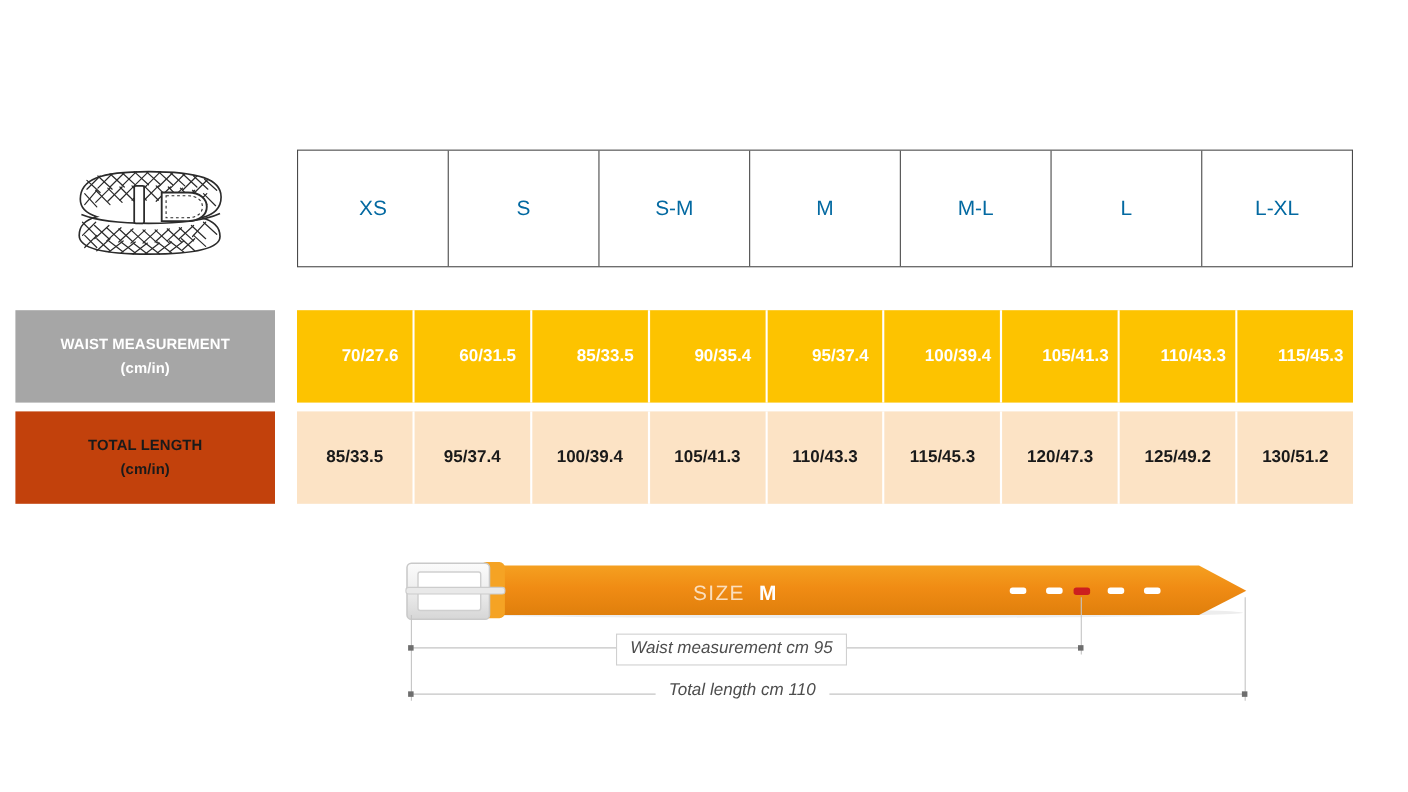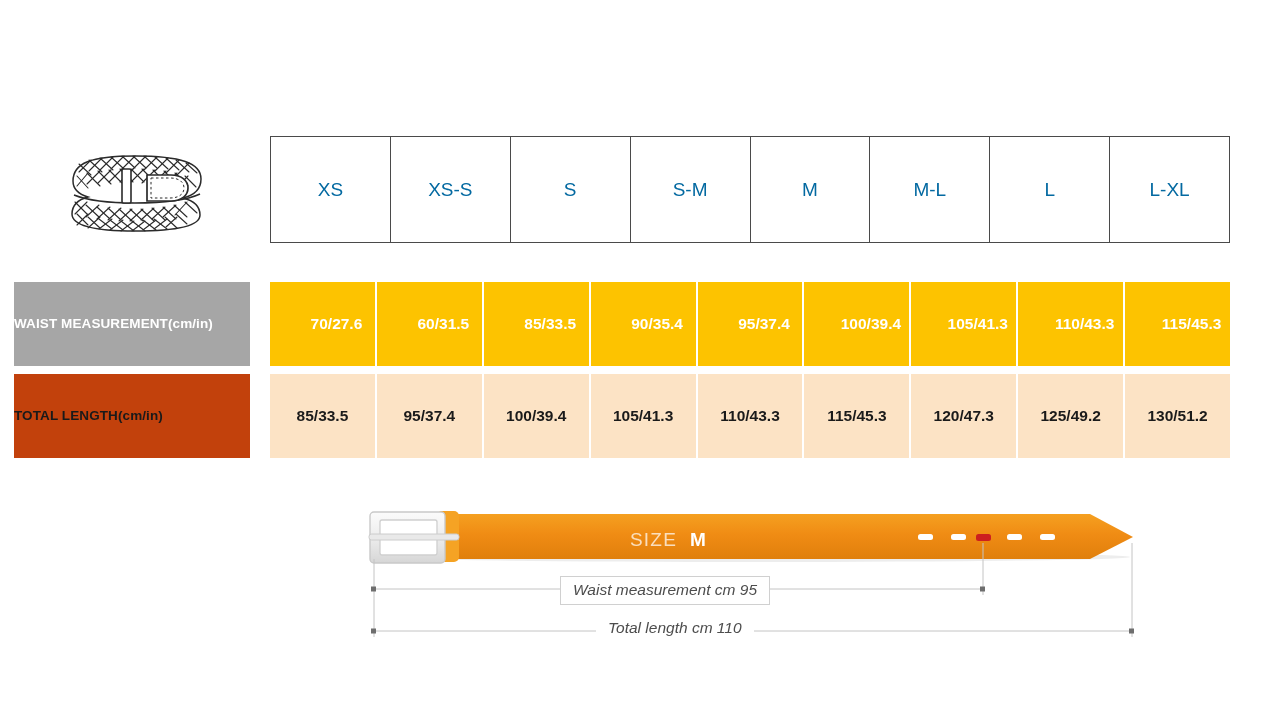--- a/index.html
+++ b/index.html
@@ -57,22 +57,23 @@
     height: 84px;
     display: flex;
   }
   .row-waist  { top: 282px; }
   .row-length { top: 374px; }
 
   .row-label {
     width: 236px;
     flex: 0 0 236px;
     display: flex;
-    flex-direction: row;
+    flex-direction: column;
     align-items: center;
+    justify-content: center;
     text-align: center;
     font-weight: bold;
     font-size: 13.5px;
     line-height: 1.65;
     letter-spacing: 0.1px;
     box-sizing: border-box;
   }
   .row-waist .row-label  { background: #a6a6a6; color: #ffffff; }
   .row-length .row-label { background: #c2410c; color: #1a1a1a; }
 
@@ -180,21 +181,20 @@
 
     <g>
       <path d="M92,30 L116,30 C127,30 133,36 133,43 C133,50 127,56 116,56 L92,56 Z" fill="#ffffff" stroke="#2b2b2b" stroke-width="1.7"></path>
       <path d="M96,33 L115,33 C124,33 129,37 129,43 C129,49 124,53 115,53 L96,53 Z" fill="none" stroke="#2b2b2b" stroke-width="1" stroke-dasharray="2.5 2.5"></path>
     </g>
   </svg>
 </div>
 
 <div class="size-header-table">
   <div class="size-header-cell">XS</div>
-  <div class="size-header-cell">XS-S</div>
   <div class="size-header-cell">S</div>
   <div class="size-header-cell">S-M</div>
   <div class="size-header-cell">M</div>
   <div class="size-header-cell">M-L</div>
   <div class="size-header-cell">L</div>
   <div class="size-header-cell">L-XL</div>
 </div>
 
 <div class="data-row row-waist">
   <div class="row-label">

